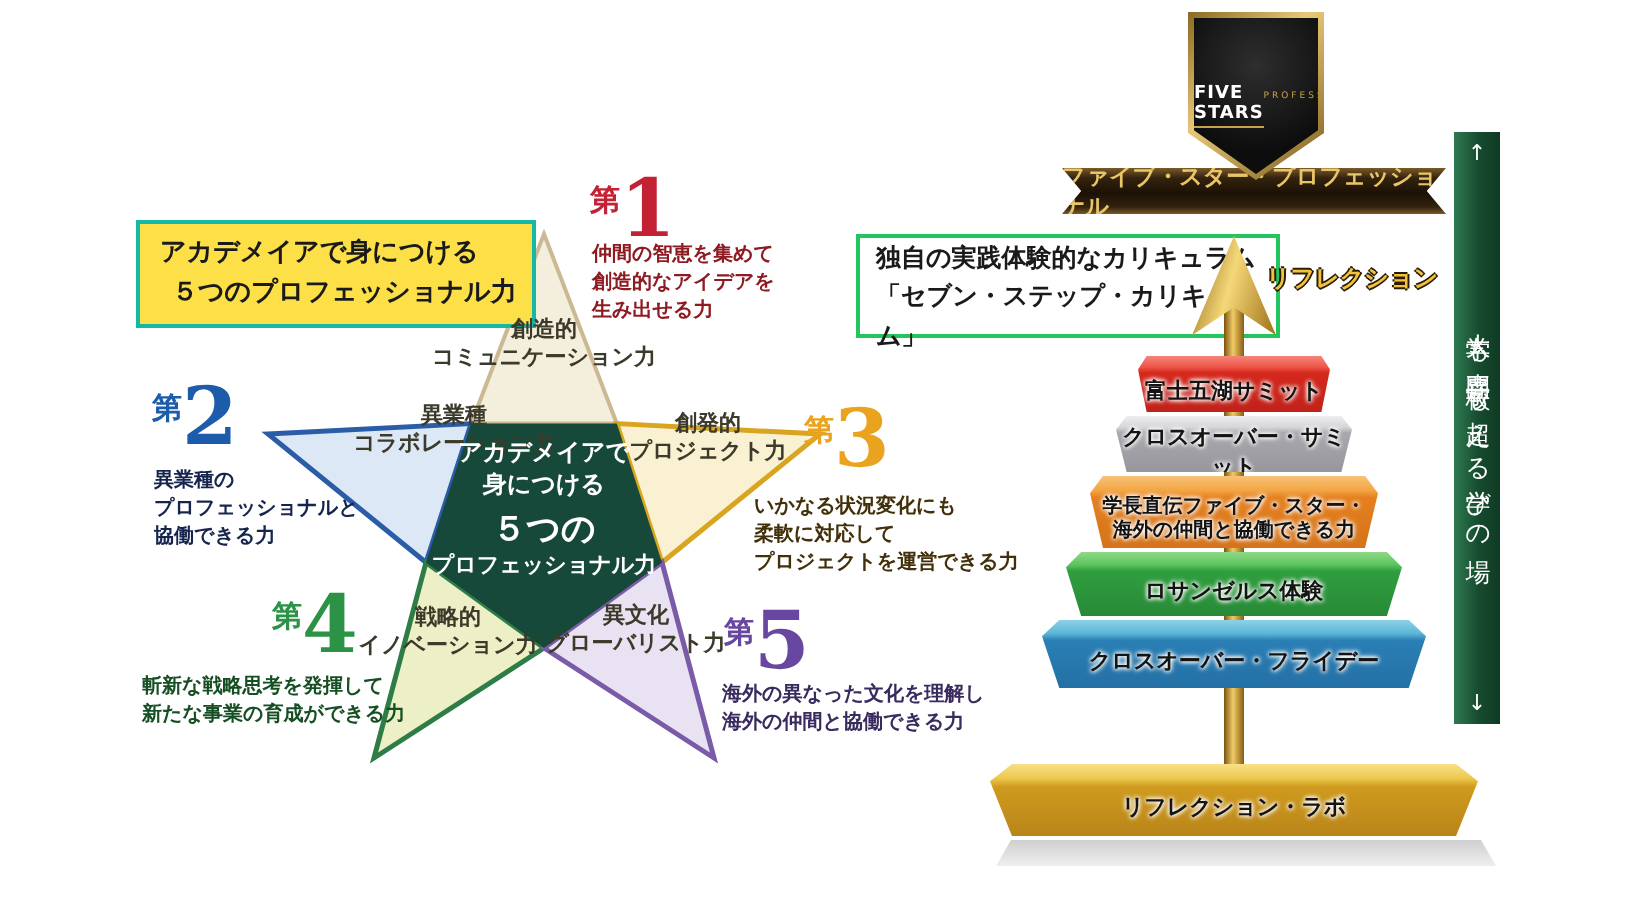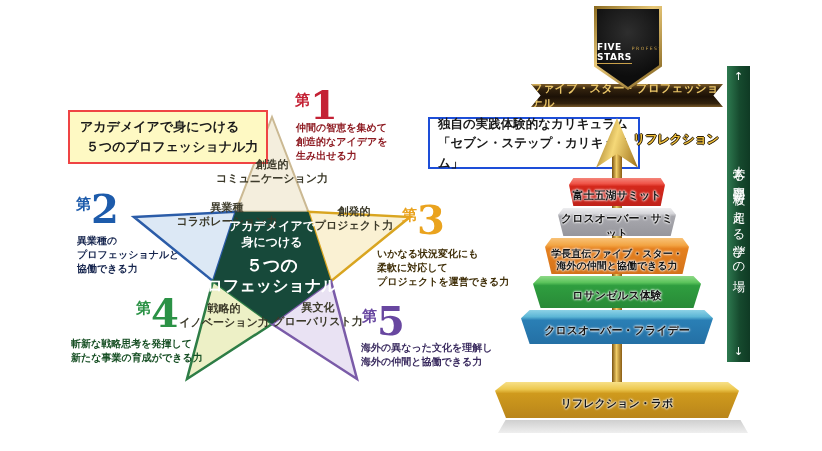--- a/index.html
+++ b/index.html
@@ -1,51 +1,51 @@
 <!DOCTYPE html>
 <html><head>
 <meta charset="utf-8">
 <style>
   html,body{margin:0;padding:0;background:#fff;}
   .stage{position:relative;width:822px;height:451px;background:#fff;overflow:hidden;
          font-family:"DejaVu Sans","Liberation Sans",sans-serif;}
   
-  .box-left{position:absolute;left:68px;top:110px;width:186px;height:50px;border:2px solid #ef4444;
+  .box-left{position:absolute;left:68px;top:110px;width:186px;height:50px;border:2px solid #14b8a6;
             display:flex;flex-direction:column;justify-content:center;padding-left:10px;
-            font-size:13px;font-weight:bold;color:#1a1a1a;line-height:1.55;background:#fef9c3;}
+            font-size:13px;font-weight:bold;color:#1a1a1a;line-height:1.55;background:#fde047;}
   .box-left .l2{padding-left:6px;}
   
   .star-svg{position:absolute;left:0;top:0;}
   
   .tlabel{position:absolute;transform:translateX(-50%);text-align:center;white-space:pre-line;
           font-size:11px;font-weight:bold;color:#3c3a2a;line-height:1.25;}
   .tl-top{left:272px;top:158px;}
   .tl-left{left:193px;top:201px;margin-left:34px;}
   .tl-right{left:354px;top:205px;}
   .tl-bl{left:224px;top:302px;}
   .tl-br{left:318px;top:301px;}
   
   .pent-text{position:absolute;left:272px;top:219px;transform:translateX(-50%);text-align:center;
              color:#fff;font-weight:bold;line-height:1.3;}
   .pt-s{font-size:12px;}
   .pt-l{font-size:17px;margin-top:4px;}
-  .pt-m{font-size:16px;}
+  .pt-m{font-size:11px;}
   
   .snum{position:absolute;display:flex;align-items:flex-start;font-weight:bold;}
   .snum .dai{font-size:15px;padding-top:3px;}
   .snum .digit{font-size:40px;line-height:0.85;font-family:"DejaVu Serif","Liberation Serif",serif;font-weight:bold;}
   .sdesc{position:absolute;font-size:10px;font-weight:bold;line-height:1.42;white-space:pre-line;}
   .n1{left:295px;top:88px;color:#c42134;}   .d1{left:296px;top:121px;color:#8e1b22;}
   .n2{left:76px;top:192px;color:#1d5bab;}   .d2{left:77px;top:234px;color:#16254e;}
   .n3{left:402px;top:203px;color:#eaa31e;}  .d3{left:377px;top:247px;color:#41300a;}
   .n4{left:136px;top:296px;color:#2b9246;}  .d4{left:71px;top:337px;color:#174f24;}
   .n5{left:362px;top:304px;color:#6847a0;}  .d5{left:361px;top:341px;color:#3a2b5f;}
   
-  .box-right{position:absolute;left:428px;top:117px;width:200px;height:48px;border:2px solid #1d4ed8;
-             display:flex;flex-direction:column;justify-content:center;padding-left:8px;
+  .box-right{position:absolute;left:428px;top:117px;width:200px;height:48px;border:2px solid #22c55e;
+             display:flex;flex-direction:column;justify-content:flex-start;padding-left:8px;
              font-size:12.5px;font-weight:bold;color:#1a1a1a;line-height:1.55;background:#fff;}
   
   .badge{position:absolute;left:594px;top:6px;width:68px;height:84px;z-index:4;
          clip-path:polygon(0 0,100% 0,100% 72%,50% 100%,0 72%);
          background:linear-gradient(135deg,#8a6a20,#e8c878 40%,#7a5a18);}
   .badge-inner{position:absolute;left:3px;top:3px;right:3px;bottom:3px;
          clip-path:polygon(0 0,100% 0,100% 72%,50% 100%,0 72%);
          background:radial-gradient(circle at 50% 30%,#2e2e2e,#0d0d0d 70%);
          display:flex;align-items:center;}
   .badge-title{font-size:9px;font-weight:bold;color:#fff;letter-spacing:0.5px;margin-top:9px;

